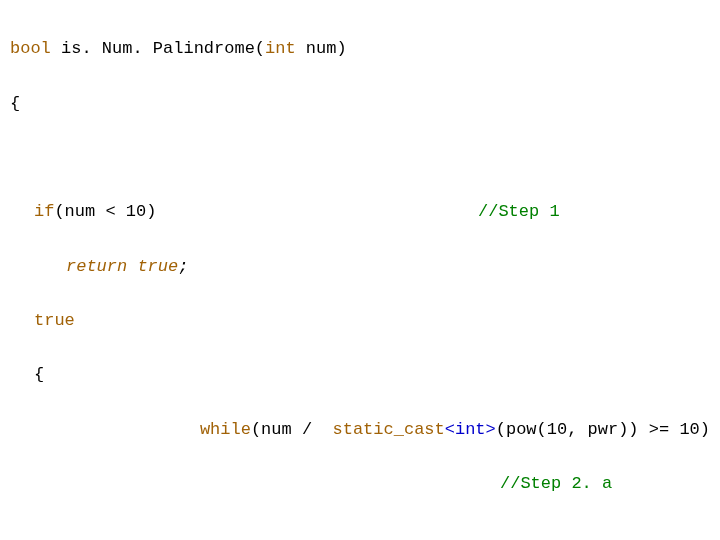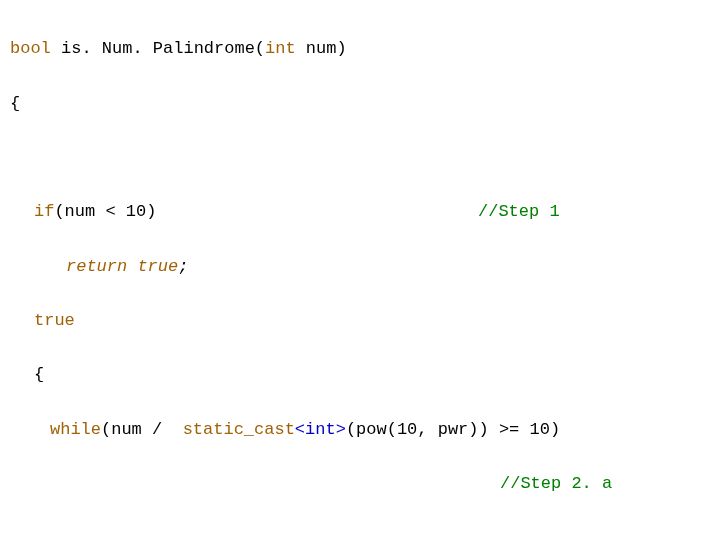--- a/index.html
+++ b/index.html
@@ -14,21 +14,21 @@
     padding: 8px 10px;
     overflow: hidden;
   }
   .code-block { white-space: pre; }
   .line { display: block; min-height: 1.6em; }
   .kw { color: #a16207; }
   .comment { color: #008000; }
   .tmpl { color: #0000cc; }
   .indent1 { padding-left: 24px; }
   .indent2 { padding-left: 56px; font-style: italic; }
-  .indent3 { padding-left: 40px; }
+  .indent3 { padding-left: 40px; text-align: right; }
   .right-comment { position: absolute; left: 468px; }
   .right-comment-b { position: absolute; left: 490px; }
   .rel { position: relative; }
 </style>
 </head>
 <body>
 
 <div class="code-block">
 <span class="line rel"><span class="kw">bool</span><span> is. Num. Palindrome(</span><span class="kw">int</span><span> num)</span></span>
 <span class="line"><span>{</span></span>

